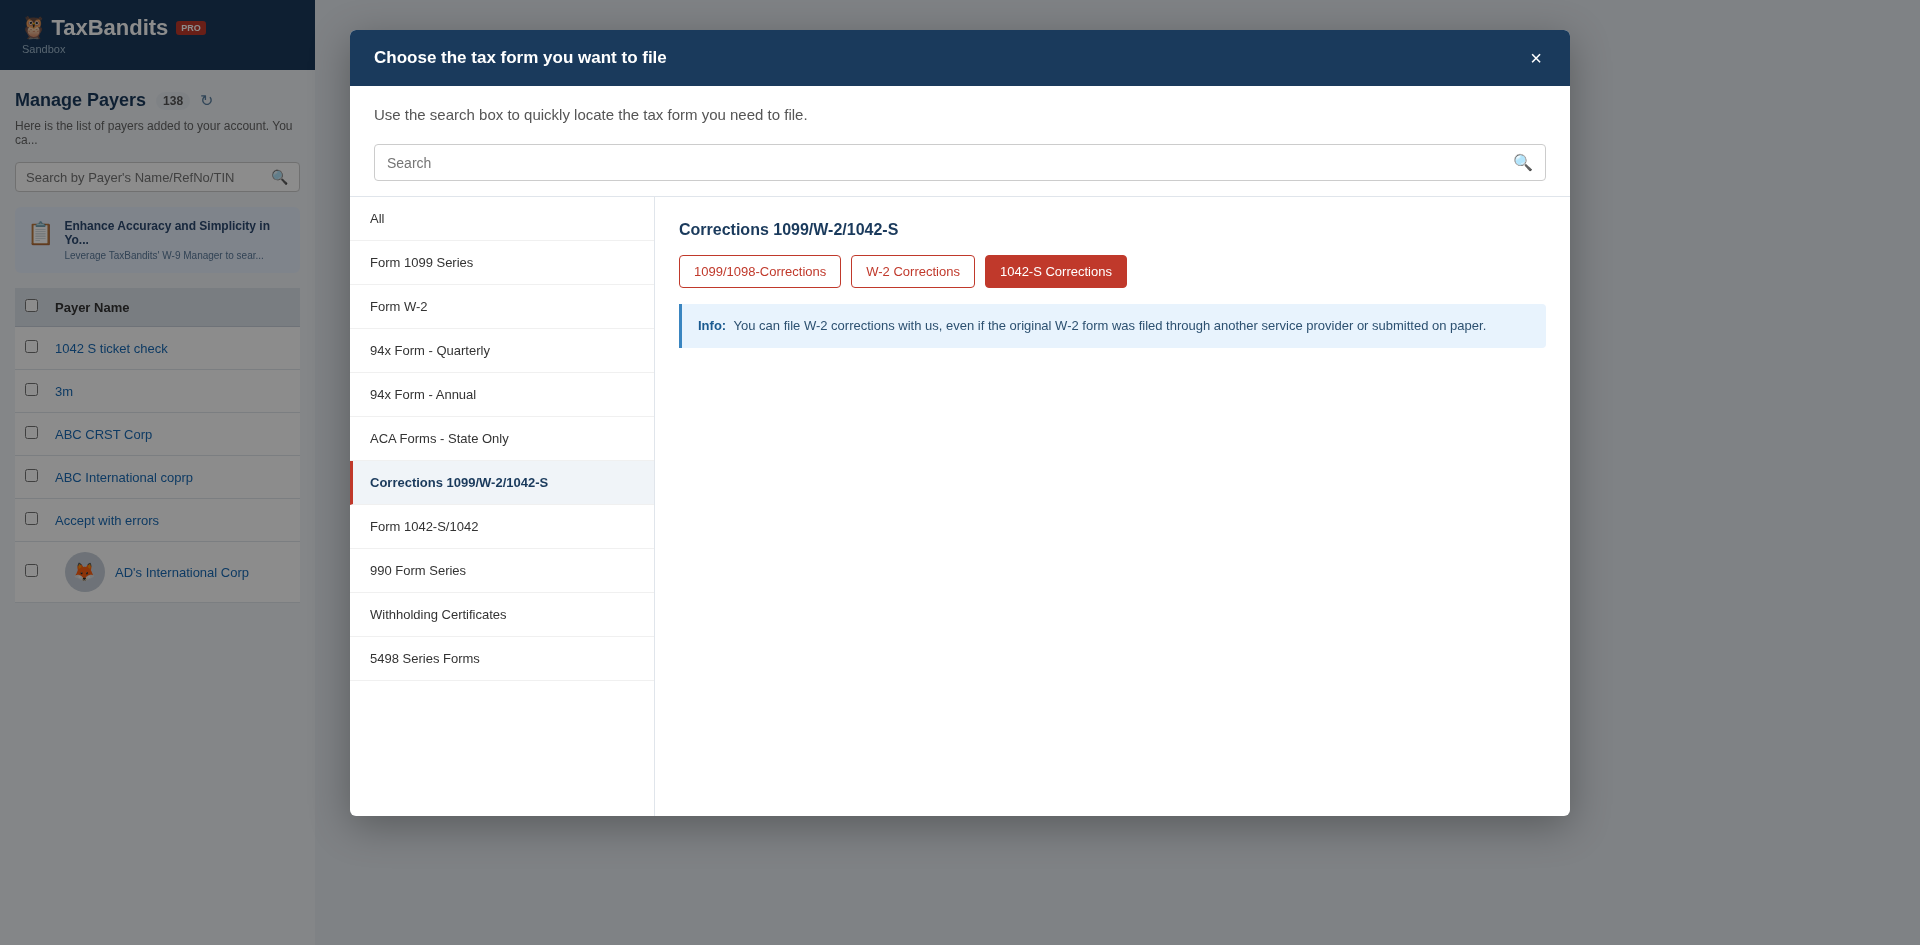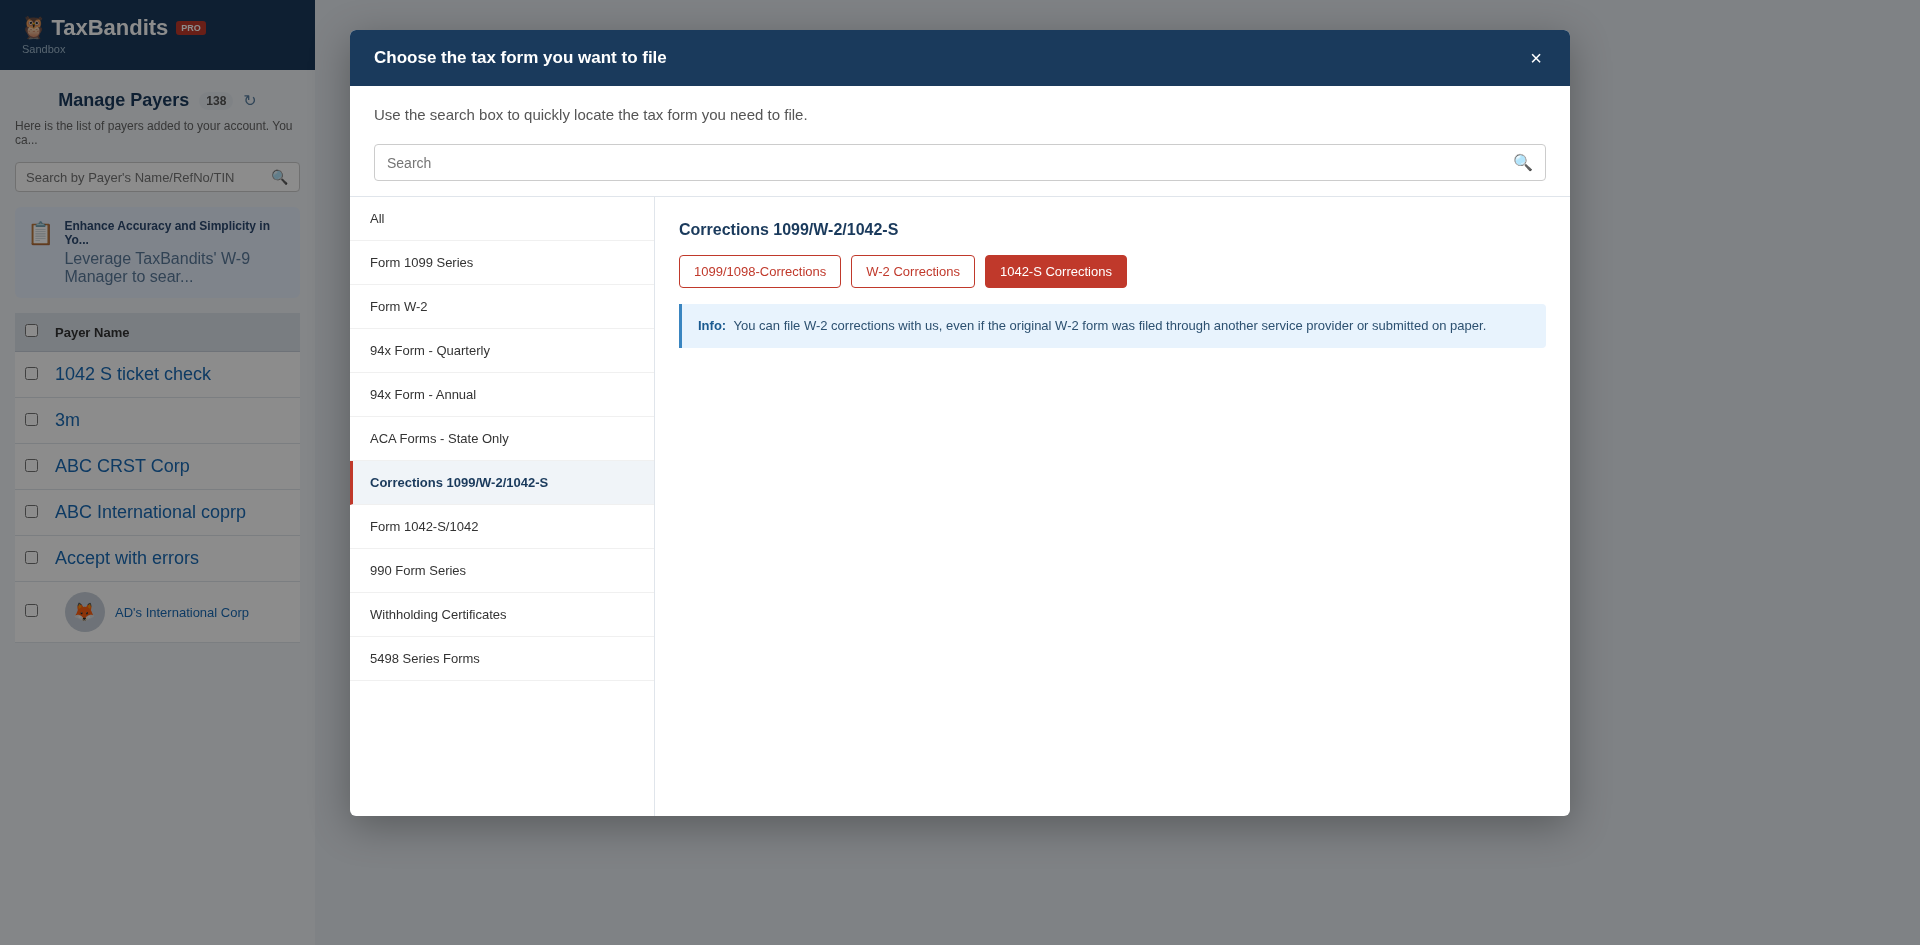--- a/index.html
+++ b/index.html
@@ -48,21 +48,20 @@
       margin-left: 4px;
     }
     .logo-sandbox { color: #a0b8cc; font-size: 11px; margin-top: 2px; margin-left: 2px; }
 
     .manage-payers-section { padding: 20px 15px; }
     .manage-payers-header {
       display: flex;
       align-items: center;
       gap: 10px;
       margin-bottom: 8px;
-      justify-content: center;
     }
     .manage-payers-title { font-size: 18px; font-weight: bold; color: #1a3a5c; }
     .payer-count-badge {
       background: #e8edf3;
       color: #555;
       font-size: 12px;
       padding: 2px 7px;
       border-radius: 10px;
       font-weight: 600;
     }
@@ -92,42 +91,42 @@
       background: #e8f0fe;
       border-radius: 6px;
       padding: 12px;
       display: flex;
       align-items: flex-start;
       gap: 10px;
       margin-bottom: 15px;
     }
     .promo-icon { color: #3a6ea5; font-size: 22px; margin-top: 2px; }
     .promo-text { font-size: 12px; color: #2c4a70; font-weight: 600; }
-    .promo-sub { font-size: 16px; color: #5a7a9a; margin-top: 3px; }
+    .promo-sub { font-size: 10px; color: #5a7a9a; margin-top: 3px; }
 
     .table-header-row {
       display: flex;
       align-items: center;
       background: #dde4ec;
       padding: 10px 10px;
       border-bottom: 1px solid #c8d0da;
     }
     .th-check { width: 30px; }
     .th-name { font-size: 13px; font-weight: 600; color: #333; flex: 1; }
 
     .table-row {
       display: flex;
       align-items: center;
       padding: 12px 10px;
       border-bottom: 1px solid #e0e5eb;
       background: white;
     }
     .row-check { width: 30px; }
     .row-check input[type=checkbox] { cursor: pointer; }
-    .row-name { font-size: 18px; color: #1a6bb5; text-decoration: none; flex: 1; cursor: pointer; }
+    .row-name { font-size: 13px; color: #1a6bb5; text-decoration: none; flex: 1; cursor: pointer; }
 
     .avatar-row {
       display: flex;
       align-items: center;
       padding: 10px;
       background: white;
       border-bottom: 1px solid #e0e5eb;
       gap: 10px;
     }
     .avatar-img {

